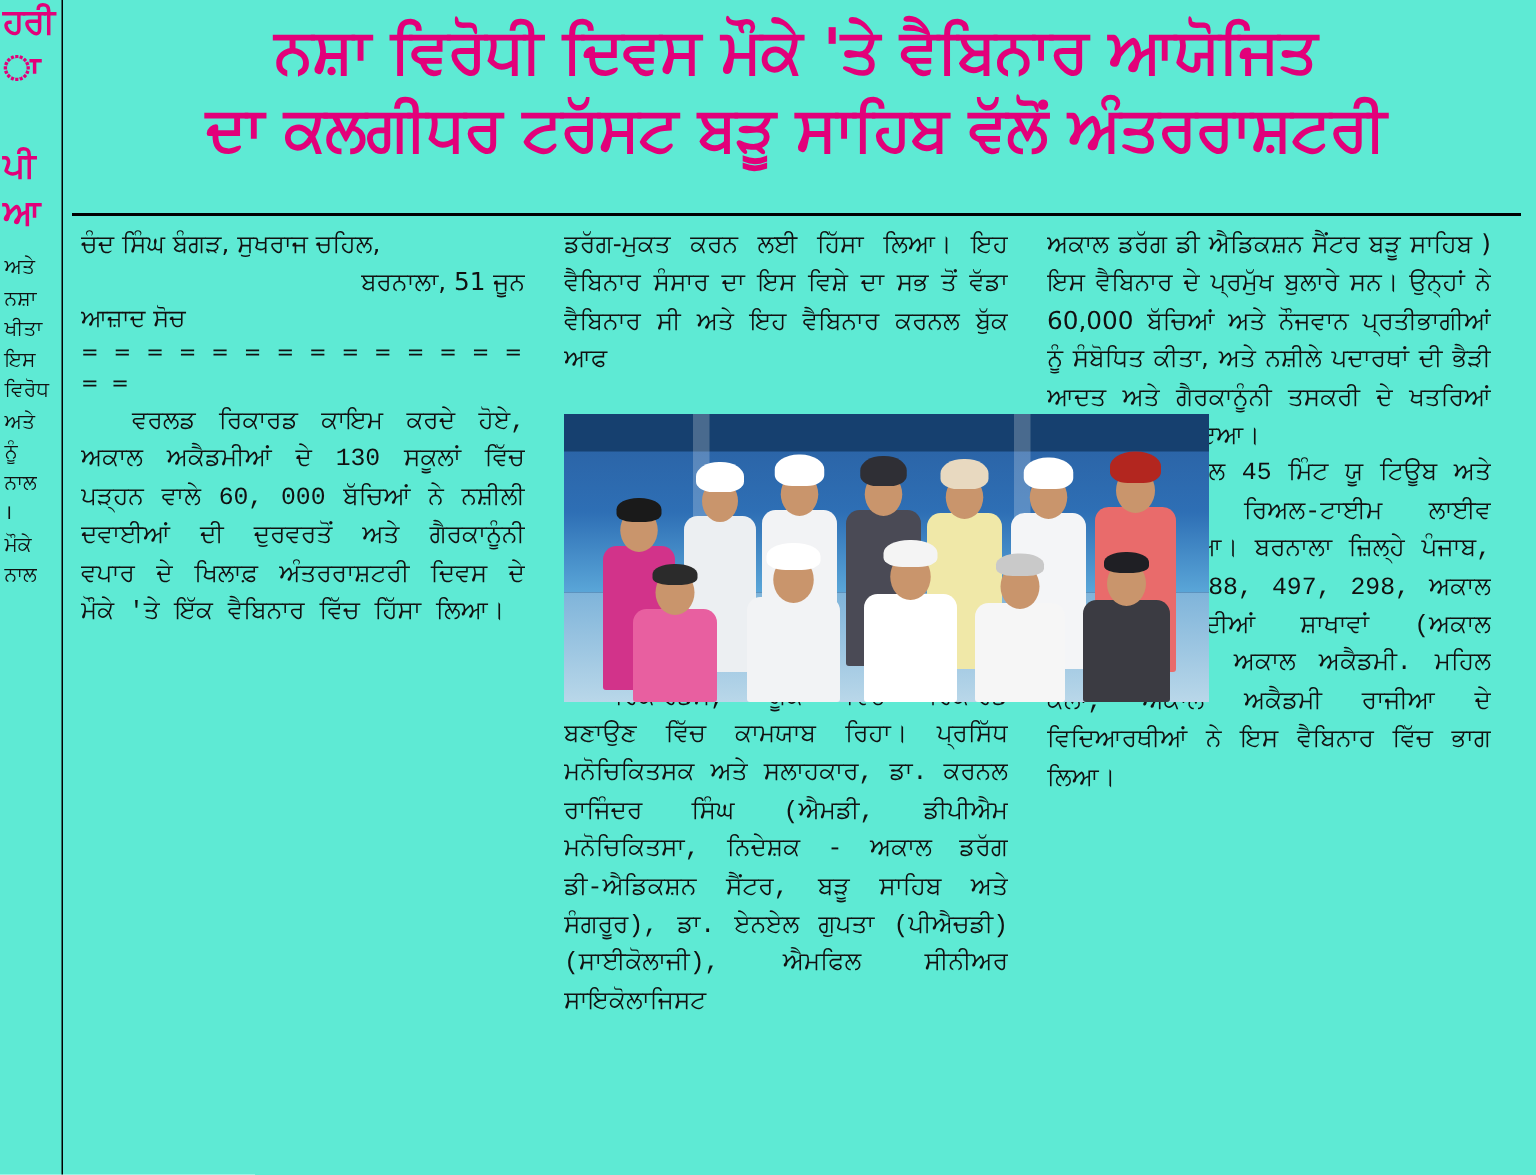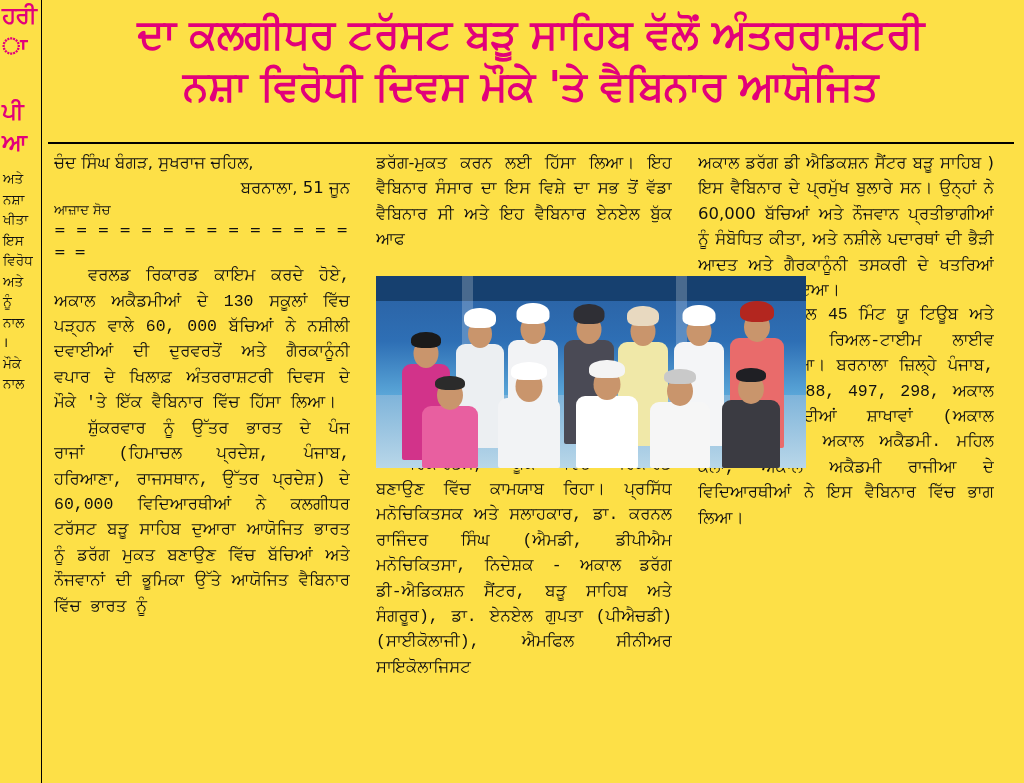--- a/index.html
+++ b/index.html
@@ -15,21 +15,21 @@
     position: relative;
     overflow: hidden;
   }
 
   
   #page {
     position: absolute;
     left: 0; top: 0;
     width: 1024px;
     height: 783px;
-    background: #fde047;
+    background: #5eead4;
   }
 
   
   .bleed-col {
     position: absolute;
     left: 0;
     top: 0;
     width: 40px;
     height: 783px;
     overflow: hidden;
@@ -115,21 +115,21 @@
     text-align: justify;
     text-justify: inter-word;
   }
   .byline {
     text-align: left;
     font-size: 16.5px;
     line-height: 1.52;
   }
   .byline-credit {
     text-align: center;
-    font-size: 13px;
+    font-size: 16px;
     margin-top: 2px;
   }
   .dotted-sep {
     text-align: center;
     letter-spacing: 2px;
     font-size: 14px;
     color: #111;
     margin: 10px 0 8px 0;
   }
   .indent { text-indent: 34px; font-family: Liberation Mono, monospace; }
@@ -220,38 +220,37 @@
       <div data-bind="left_bleed.body_fragments.6">ਨੂੰ</div>
       <div data-bind="left_bleed.body_fragments.7">ਨਾਲ</div>
       <div data-bind="left_bleed.body_fragments.8">।</div>
       <div data-bind="left_bleed.body_fragments.9">ਮੌਕੇ</div>
       <div data-bind="left_bleed.body_fragments.10">ਨਾਲ</div>
     </div>
   </div>
   <div class="bleed-rule"></div>
 
   <div class="headline-wrap">
+    <div class="headline-line" data-bind="headline.line2">ਨਸ਼ਾ ਵਿਰੋਧੀ ਦਿਵਸ ਮੌਕੇ 'ਤੇ ਵੈਬਿਨਾਰ ਆਯੋਜਿਤ</div>
     <div class="headline-line" data-bind="headline.line1">ਦਾ ਕਲਗੀਧਰ ਟਰੱਸਟ ਬੜੂ ਸਾਹਿਬ ਵੱਲੋਂ ਅੰਤਰਰਾਸ਼ਟਰੀ</div>
-    <div class="headline-line" data-bind="headline.line2">ਨਸ਼ਾ ਵਿਰੋਧੀ ਦਿਵਸ ਮੌਕੇ 'ਤੇ ਵੈਬਿਨਾਰ ਆਯੋਜਿਤ</div>
   </div>
   <div class="head-rule"></div>
 
   <div class="cols">
 
     <div class="col col-1">
       <p class="byline" data-bind="byline.reporters">ਚੰਦ ਸਿੰਘ ਬੰਗੜ, ਸੁਖਰਾਜ ਚਹਿਲ,</p>
       <p class="byline" style="text-align:right" data-bind="byline.place_date">ਬਰਨਾਲਾ, 51 ਜੂਨ</p>
       <p class="byline-credit" data-bind="byline.publication">ਆਜ਼ਾਦ ਸੋਚ</p>
       <p class="dotted-sep" data-bind="byline.separator">= = = = = = = = = = = = = = = =</p>
       <p class="indent" data-bind="column1.p1">ਵਰਲਡ ਰਿਕਾਰਡ ਕਾਇਮ ਕਰਦੇ ਹੋਏ, ਅਕਾਲ ਅਕੈਡਮੀਆਂ ਦੇ 130 ਸਕੂਲਾਂ ਵਿੱਚ ਪੜ੍ਹਨ ਵਾਲੇ 60, 000 ਬੱਚਿਆਂ ਨੇ ਨਸ਼ੀਲੀ ਦਵਾਈਆਂ ਦੀ ਦੁਰਵਰਤੋਂ ਅਤੇ ਗੈਰਕਾਨੂੰਨੀ ਵਪਾਰ ਦੇ ਖਿਲਾਫ਼ ਅੰਤਰਰਾਸ਼ਟਰੀ ਦਿਵਸ ਦੇ ਮੌਕੇ 'ਤੇ ਇੱਕ ਵੈਬਿਨਾਰ ਵਿੱਚ ਹਿੱਸਾ ਲਿਆ।</p>
-      <p class="indent para-gap" data-bind="column1.p2">ਸ਼ੁੱਕਰਵਾਰ ਨੂੰ ਉੱਤਰ ਭਾਰਤ ਦੇ ਪੰਜ ਰਾਜਾਂ (ਹਿਮਾਚਲ ਪ੍ਰਦੇਸ਼, ਪੰਜਾਬ, ਹਰਿਆਣਾ, ਰਾਜਸਥਾਨ, ਉੱਤਰ ਪ੍ਰਦੇਸ਼) ਦੇ 60,000 ਵਿਦਿਆਰਥੀਆਂ ਨੇ ਕਲਗੀਧਰ ਟਰੱਸਟ ਬੜੂ ਸਾਹਿਬ ਦੁਆਰਾ ਆਯੋਜਿਤ ਭਾਰਤ ਨੂੰ ਡਰੱਗ ਮੁਕਤ ਬਣਾਉਣ ਵਿੱਚ ਬੱਚਿਆਂ ਅਤੇ ਨੌਜਵਾਨਾਂ ਦੀ ਭੂਮਿਕਾ ਉੱਤੇ ਆਯੋਜਿਤ ਵੈਬਿਨਾਰ ਵਿੱਚ ਭਾਰਤ ਨੂੰ</p>
     </div>
 
     <div class="col col-2">
-      <p data-bind="column2.p1">ਡਰੱਗ-ਮੁਕਤ ਕਰਨ ਲਈ ਹਿੱਸਾ ਲਿਆ। ਇਹ ਵੈਬਿਨਾਰ ਸੰਸਾਰ ਦਾ ਇਸ ਵਿਸ਼ੇ ਦਾ ਸਭ ਤੋਂ ਵੱਡਾ ਵੈਬਿਨਾਰ ਸੀ ਅਤੇ ਇਹ ਵੈਬਿਨਾਰ ਏਨਏਲ ਬੁੱਕ ਆਫ</p>
+      <p data-bind="column2.p1">ਡਰੱਗ-ਮੁਕਤ ਕਰਨ ਲਈ ਹਿੱਸਾ ਲਿਆ। ਇਹ ਵੈਬਿਨਾਰ ਸੰਸਾਰ ਦਾ ਇਸ ਵਿਸ਼ੇ ਦਾ ਸਭ ਤੋਂ ਵੱਡਾ ਵੈਬਿਨਾਰ ਸੀ ਅਤੇ ਇਹ ਵੈਬਿਨਾਰ ਕਰਨਲ ਬੁੱਕ ਆਫ</p>
       <div style="height:200px"></div>
       <p class="indent" data-bind="column2.p2">ਰਿਕਾਰਡਸ, ਯੂਕੇ ਵਿੱਚ ਰਿਕਾਰਡ ਬਣਾਉਣ ਵਿੱਚ ਕਾਮਯਾਬ ਰਿਹਾ। ਪ੍ਰਸਿੱਧ ਮਨੋਚਿਕਿਤਸਕ ਅਤੇ ਸਲਾਹਕਾਰ, ਡਾ. ਕਰਨਲ ਰਾਜਿੰਦਰ ਸਿੰਘ (ਐਮਡੀ, ਡੀਪੀਐਮ ਮਨੋਚਿਕਿਤਸਾ, ਨਿਦੇਸ਼ਕ - ਅਕਾਲ ਡਰੱਗ ਡੀ-ਐਡਿਕਸ਼ਨ ਸੈਂਟਰ, ਬੜੂ ਸਾਹਿਬ ਅਤੇ ਸੰਗਰੂਰ), ਡਾ. ਏਨਏਲ ਗੁਪਤਾ (ਪੀਐਚਡੀ) (ਸਾਈਕੋਲਾਜੀ), ਐਮਫਿਲ ਸੀਨੀਅਰ ਸਾਇਕੋਲਾਜਿਸਟ</p>
     </div>
 
     <div class="col col-3">
       <p data-bind="column3.p1">ਅਕਾਲ ਡਰੱਗ ਡੀ ਐਡਿਕਸ਼ਨ ਸੈਂਟਰ ਬੜੂ ਸਾਹਿਬ ) ਇਸ ਵੈਬਿਨਾਰ ਦੇ ਪ੍ਰਮੁੱਖ ਬੁਲਾਰੇ ਸਨ। ਉਨ੍ਹਾਂ ਨੇ 60,000 ਬੱਚਿਆਂ ਅਤੇ ਨੌਜਵਾਨ ਪ੍ਰਤੀਭਾਗੀਆਂ ਨੂੰ ਸੰਬੋਧਿਤ ਕੀਤਾ, ਅਤੇ ਨਸ਼ੀਲੇ ਪਦਾਰਥਾਂ ਦੀ ਭੈੜੀ ਆਦਤ ਅਤੇ ਗੈਰਕਾਨੂੰਨੀ ਤਸਕਰੀ ਦੇ ਖਤਰਿਆਂ ਬਾਰੇ ਜਾਣੂ ਕਰਵਾਇਆ।</p>
       <p class="indent para-gap" data-bind="column3.p2">ਵੈਬਿਨਾਰ ਕੁੱਲ 45 ਮਿੰਟ ਯੂ ਟਿਊਬ ਅਤੇ ਫੇਸਬੁੱਕ ਉੱਤੇ ਰਿਅਲ-ਟਾਈਮ ਲਾਈਵ ਪ੍ਰਸਾਰਿਤ ਹੋਇਆ। ਬਰਨਾਲਾ ਜ਼ਿਲ੍ਹੇ ਪੰਜਾਬ, ਰਾਜ, ਜਿੱਥੇ 1688, 497, 298, ਅਕਾਲ ਅਕਾਦਮੀਆਂ ਦੀਆਂ ਸ਼ਾਖਾਵਾਂ (ਅਕਾਲ ਅਕੈਡਮੀ ਭਦੌੜ, ਅਕਾਲ ਅਕੈਡਮੀ. ਮਹਿਲ ਕਲਾਂ, ਅਕਾਲ ਅਕੈਡਮੀ ਰਾਜੀਆ ਦੇ ਵਿਦਿਆਰਥੀਆਂ ਨੇ ਇਸ ਵੈਬਿਨਾਰ ਵਿੱਚ ਭਾਗ ਲਿਆ।</p>
     </div>
   </div>
 

